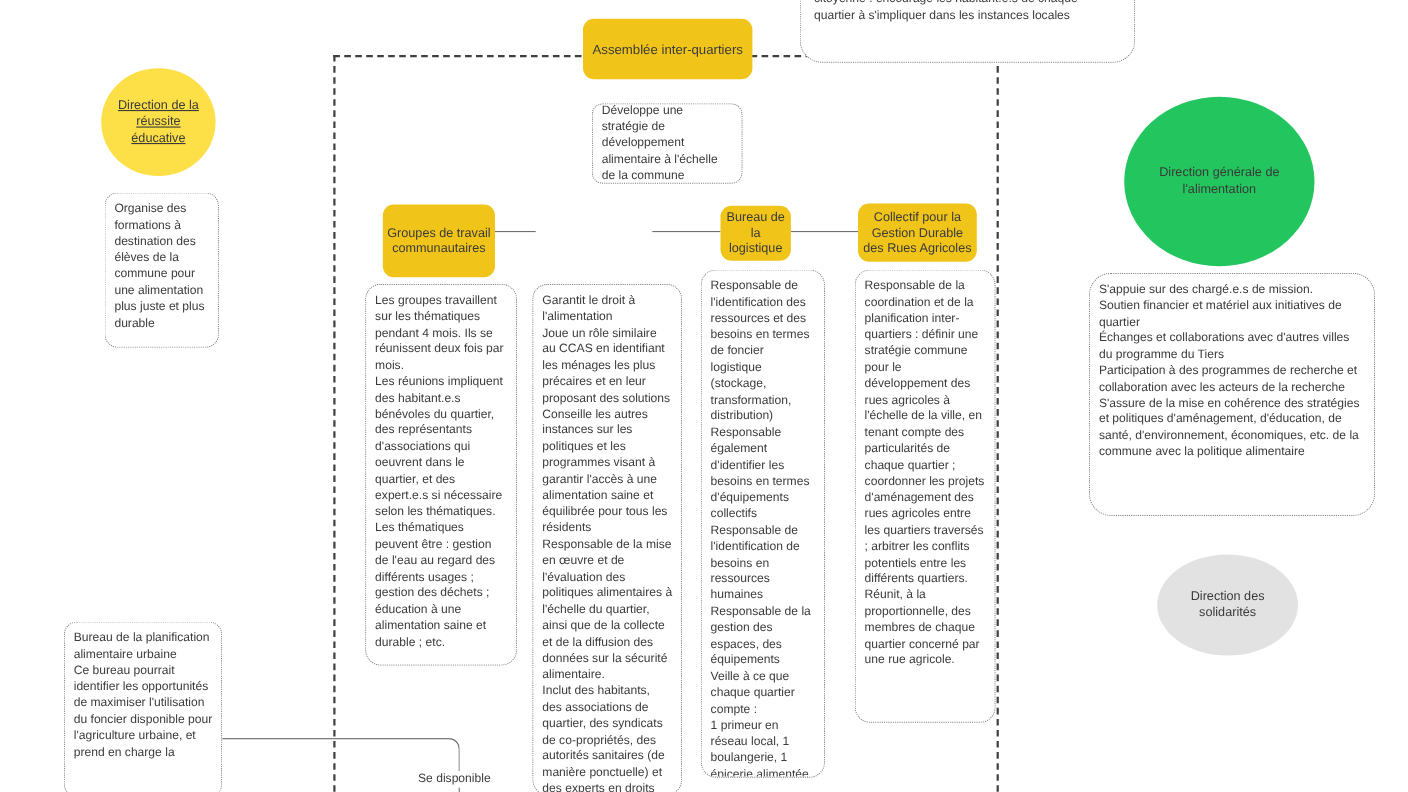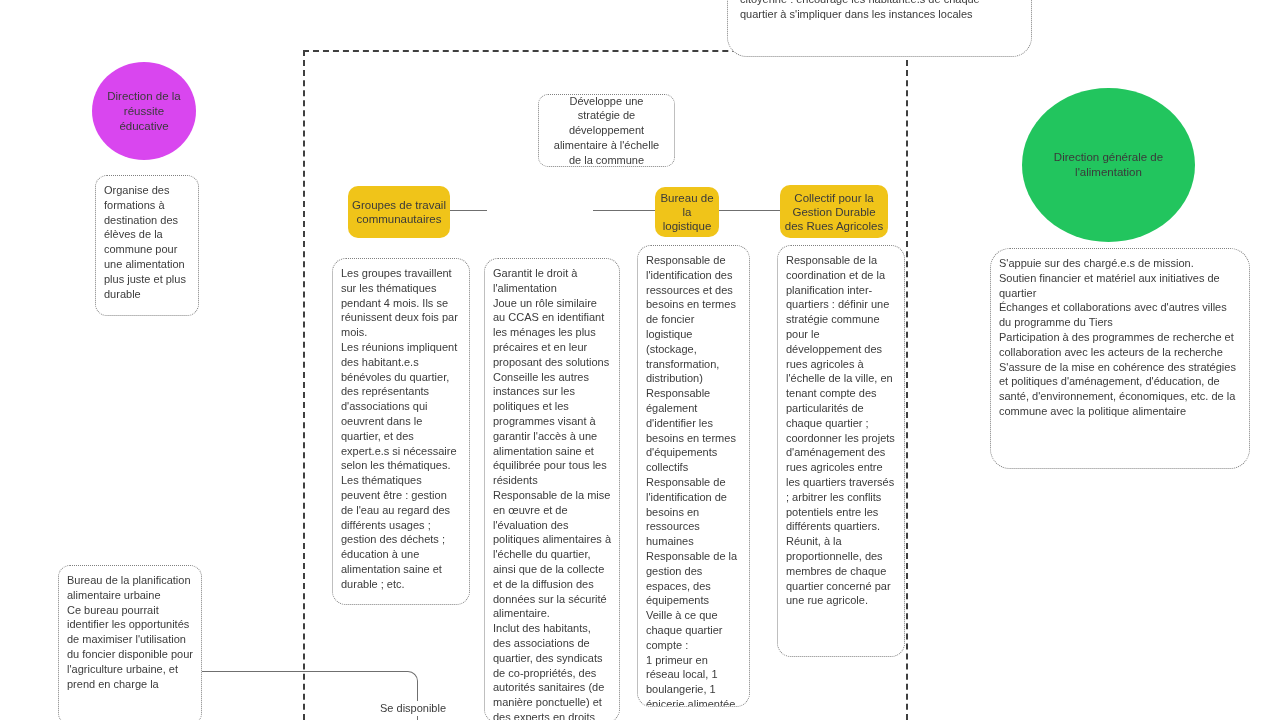--- a/index.html
+++ b/index.html
@@ -15,21 +15,21 @@
     background:#f0c419;border-radius:10px;z-index:4;
     display:flex;align-items:center;justify-content:center;text-align:center;
     font-size:11.5px;line-height:14px;font-weight:400;color:#3a3a3a;padding:4px;
   }
   
   .note{
     background:#fff;border:1px dotted #808080;border-radius:14px;z-index:3;
     font-size:11px;line-height:14.8px;padding:7px 8px;color:#3b3b3b;
     white-space:pre-line;overflow-wrap:break-word;overflow:hidden;
   }
-  .note.center{display:flex;align-items:center;justify-content:center;text-align:center;white-space:normal;}
+  .note.center{display:flex;align-items:center;justify-content:center;white-space:normal;}
   
   .gcircle{
     background:#e2e2e2;border-radius:50%;z-index:2;
     display:flex;align-items:center;justify-content:center;text-align:center;
     font-size:11.5px;line-height:15px;color:#3a3a3a;padding:10px;
   }
   .hline{border-top:1.5px solid #6f6f6f;z-index:2;}
   .vline{border-left:1.5px solid #6f6f6f;z-index:2;}
   .elbow{
     border-top:1.5px solid #6f6f6f;border-right:1.5px solid #6f6f6f;
@@ -39,28 +39,29 @@
 </style>
 </head>
 <body>
 
 <div id="canvas">
 
   <div class="abs region" style="left:303px;top:50px;width:605px;height:690px;"></div>
 
   <div class="abs note" style="left:727px;top:-34px;width:305px;height:91px;border-radius:20px;padding:10px 12px;">Responsable de la promotion de la participation citoyenne : encourage les habitant.e.s de chaque quartier à s'impliquer dans les instances locales</div>
 
+  <div class="abs ynode" style="left: 530px; top: 17px; width: 154px; height: 55px; font-size: 12px; background: rgb(240, 196, 25);">Assemblée inter-quartiers</div>
 
   <div class="abs note center" style="left:538px;top:94px;width:137px;height:73px;border-radius:10px;">Développe une stratégie de développement alimentaire à l'échelle de la commune</div>
 
-  <div class="abs gcircle" style="left: 92px; top: 62px; width: 104px; height: 98px; background: #d946ef;">Direction de la réussite éducative</div>
+  <div class="abs gcircle" style="left: 92px; top: 62px; width: 104px; height: 98px; background: #fde047; text-decoration: underline;">Direction de la réussite éducative</div>
 
   <div class="abs note" style="left:95px;top:175px;width:104px;height:141px;border-radius:12px;">Organise des formations à destination des élèves de la commune pour une alimentation plus juste et plus durable</div>
 
-  <div class="abs ynode" style="left: 348px; top: 186px; width: 102px; height: 52px; background: rgb(240, 196, 25);">Groupes de travail communautaires</div>
+  <div class="abs ynode" style="left: 348px; top: 186px; width: 102px; height: 66px; background: rgb(240, 196, 25);">Groupes de travail communautaires</div>
   <div class="abs ynode" style="left: 655px; top: 187px; width: 64px; height: 50px; background: rgb(240, 196, 25);">Bureau de la logistique</div>
   <div class="abs ynode" style="left: 780px; top: 185px; width: 108px; height: 53px; background: rgb(240, 196, 25);">Collectif pour la Gestion Durable des Rues Agricoles</div>
 
   <div class="abs hline" style="left:450px;top:210px;width:37px;"></div>
   <div class="abs hline" style="left:593px;top:210px;width:62px;"></div>
   <div class="abs hline" style="left:719px;top:210px;width:61px;"></div>
 
   <div class="abs note" style="left:332px;top:258px;width:138px;height:347px;">Les groupes travaillent sur les thématiques pendant 4 mois. Ils se réunissent deux fois par mois.
 Les réunions impliquent des habitant.e.s bénévoles du quartier, des représentants d'associations qui oeuvrent dans le quartier, et des expert.e.s si nécessaire selon les thématiques.
 Les thématiques peuvent être : gestion de l'eau au regard des différents usages ; gestion des déchets ; éducation à une alimentation saine et durable ; etc.</div>
@@ -78,20 +79,21 @@
   <div class="abs note" style="left:777px;top:245px;width:128px;height:412px;">Responsable de la coordination et de la planification inter-quartiers : définir une stratégie commune pour le développement des rues agricoles à l'échelle de la ville, en tenant compte des particularités de chaque quartier ; coordonner les projets d'aménagement des rues agricoles entre les quartiers traversés ; arbitrer les conflits potentiels entre les différents quartiers.
 Réunit, à la proportionnelle, des membres de chaque quartier concerné par une rue agricole.</div>
 
   <div class="abs gcircle" style="left: 1022px; top: 88px; width: 173px; height: 154px; background: #22c55e;">Direction générale de l'alimentation</div>
   <div class="abs note" style="left:990px;top:248px;width:260px;height:221px;border-radius:20px;">S'appuie sur des chargé.e.s de mission.
 Soutien financier et matériel aux initiatives de quartier
 Échanges et collaborations avec d'autres villes du programme du Tiers
 Participation à des programmes de recherche et collaboration avec les acteurs de la recherche
 S'assure de la mise en cohérence des stratégies et politiques d'aménagement, d'éducation, de santé, d'environnement, économiques, etc. de la commune avec la politique alimentaire</div>
 
+  <div class="abs gcircle" style="left: 1052px; top: 504px; width: 128px; height: 92px; background: rgb(226, 226, 226);">Direction des solidarités</div>
 
   <div class="abs note" style="left:58px;top:565px;width:144px;height:160px;border-radius:12px;">Bureau de la planification alimentaire urbaine
 Ce bureau pourrait identifier les opportunités de maximiser l'utilisation du foncier disponible pour l'agriculture urbaine, et prend en charge la</div>
 
   <div class="abs elbow" style="left:202px;top:671px;width:216px;height:30px;"></div>
   <div class="abs linklabel" style="left:378px;top:702px;">Se disponible</div>
   <div class="abs vline" style="left:416.5px;top:716px;height:4px;"></div>
 
 </div>
 

